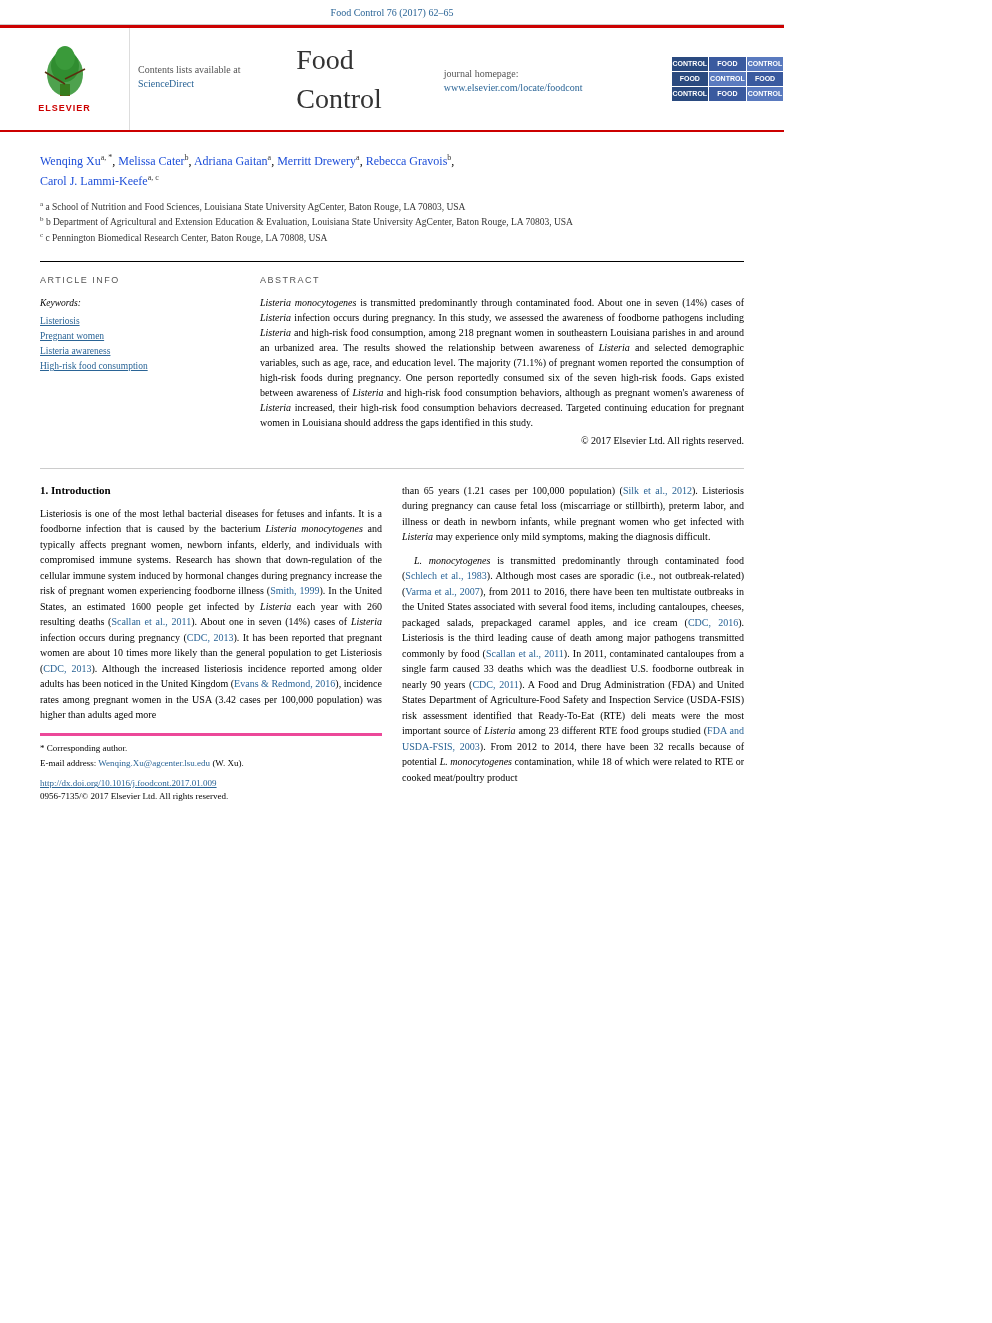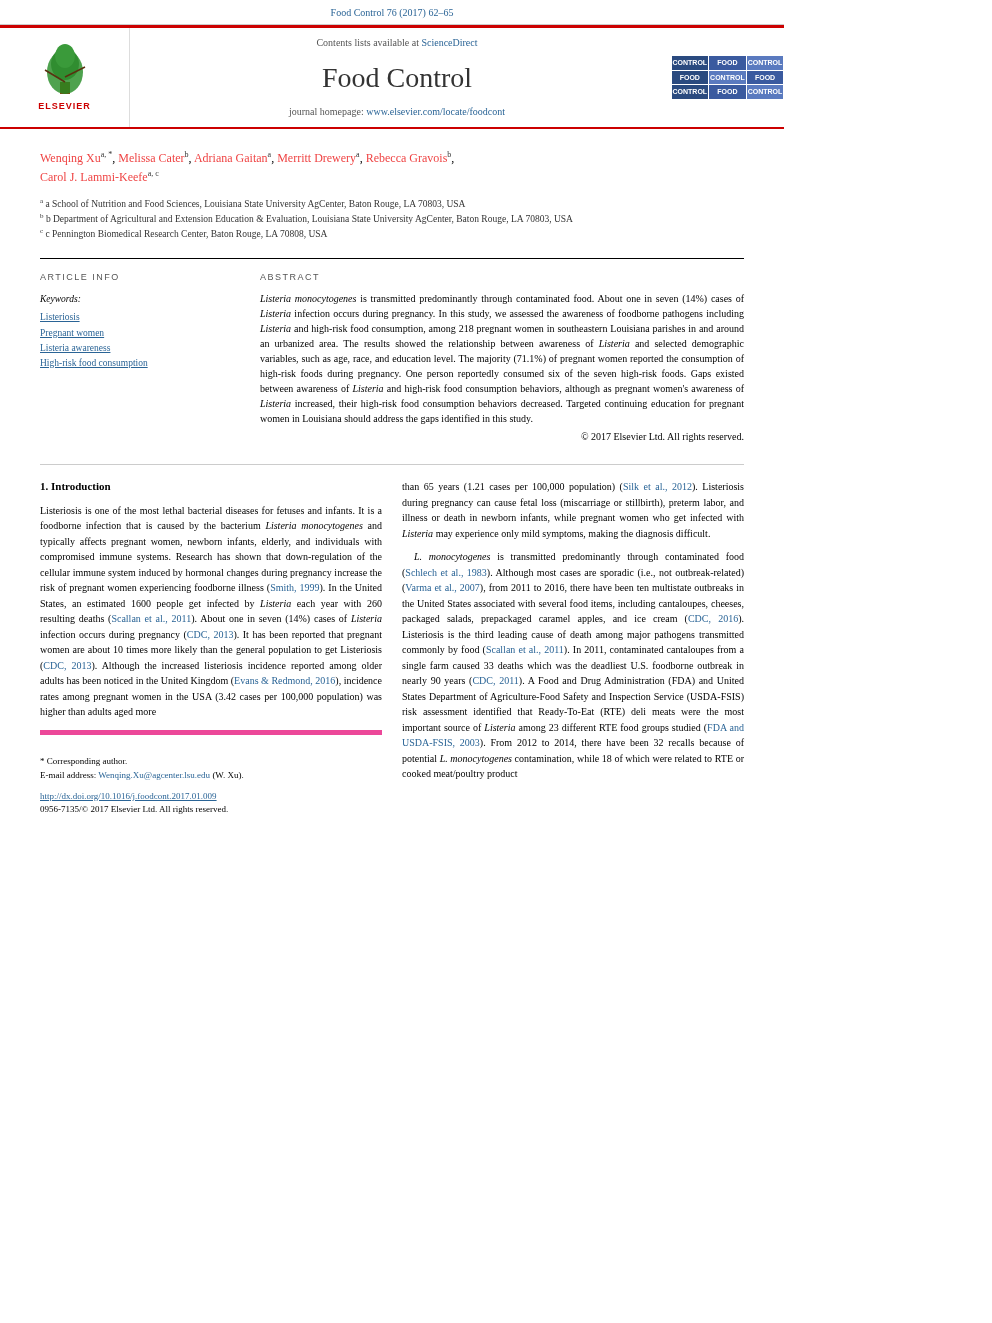--- a/index.html
+++ b/index.html
@@ -54,21 +54,21 @@
       font-size: 9px;
       font-weight: bold;
       color: #c00;
       letter-spacing: 1px;
       margin-top: 3px;
       font-family: Arial, sans-serif;
     }
     .journal-center {
       flex: 1;
       display: flex;
-      flex-direction: column;
+      flex-direction: row;
       align-items: center;
       justify-content: center;
       padding: 8px;
     }
     .science-direct-link {
       font-size: 10px;
       color: #555;
       margin-bottom: 4px;
     }
     .science-direct-link a {
@@ -147,21 +147,21 @@
     .authors {
       font-size: 12px;
       margin-bottom: 8px;
       line-height: 1.6;
     }
     .authors sup {
       font-size: 8px;
       color: #333;
     }
     .author-link {
-      color: #ef4444;
+      color: #1d4ed8;
       text-decoration: none;
     }
 
     
     .affiliations {
       font-size: 9.5px;
       line-height: 1.5;
       margin-bottom: 16px;
       color: #333;
     }
@@ -272,23 +272,23 @@
       line-height: 1.55;
       text-align: justify;
     }
     .body-text em { font-style: italic; }
     .body-text a { color: #2a6496; text-decoration: none; }
     .body-text p { margin-bottom: 8px; }
     .body-text .indent { text-indent: 12px; }
 
     
     .footnotes {
-      border-top: 5px solid #ec4899;
+      border-top: 3px solid #ec4899;
       margin-top: 10px;
-      padding-top: 20px;
+      padding-top: 6px;
       font-size: 9px;
     }
     .footnotes p { margin-bottom: 2px; line-height: 1.4; }
     .footnotes a { color: #2a6496; text-decoration: none; }
 
     .doi-section {
       margin-top: 8px;
       font-size: 9px;
     }
     .doi-section a { color: #2a6496; }

